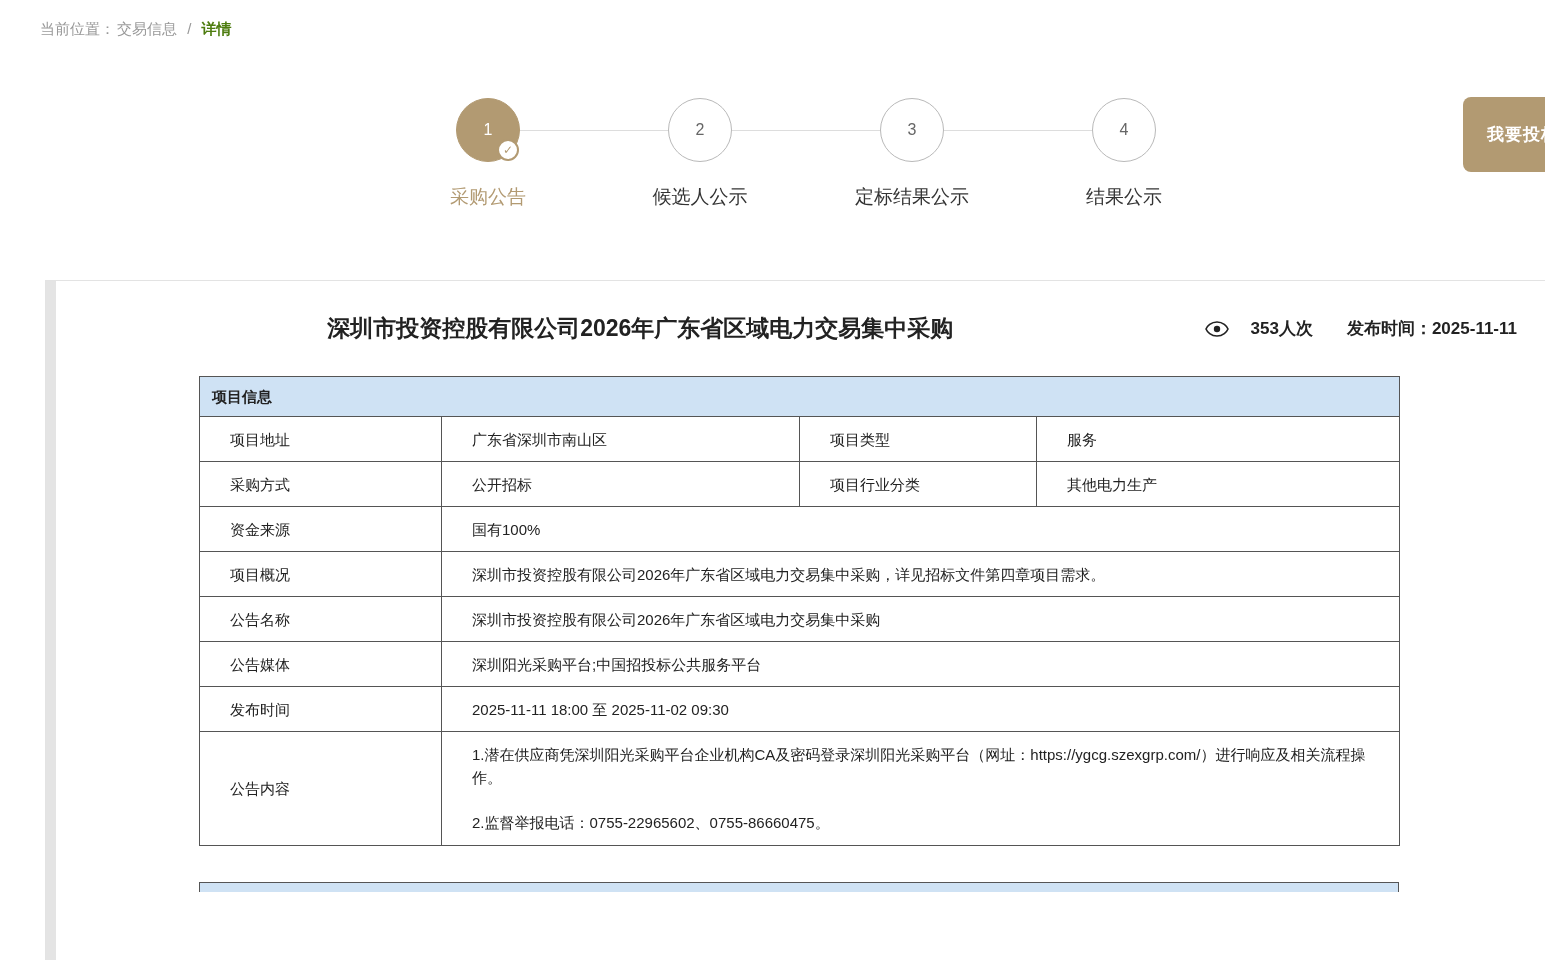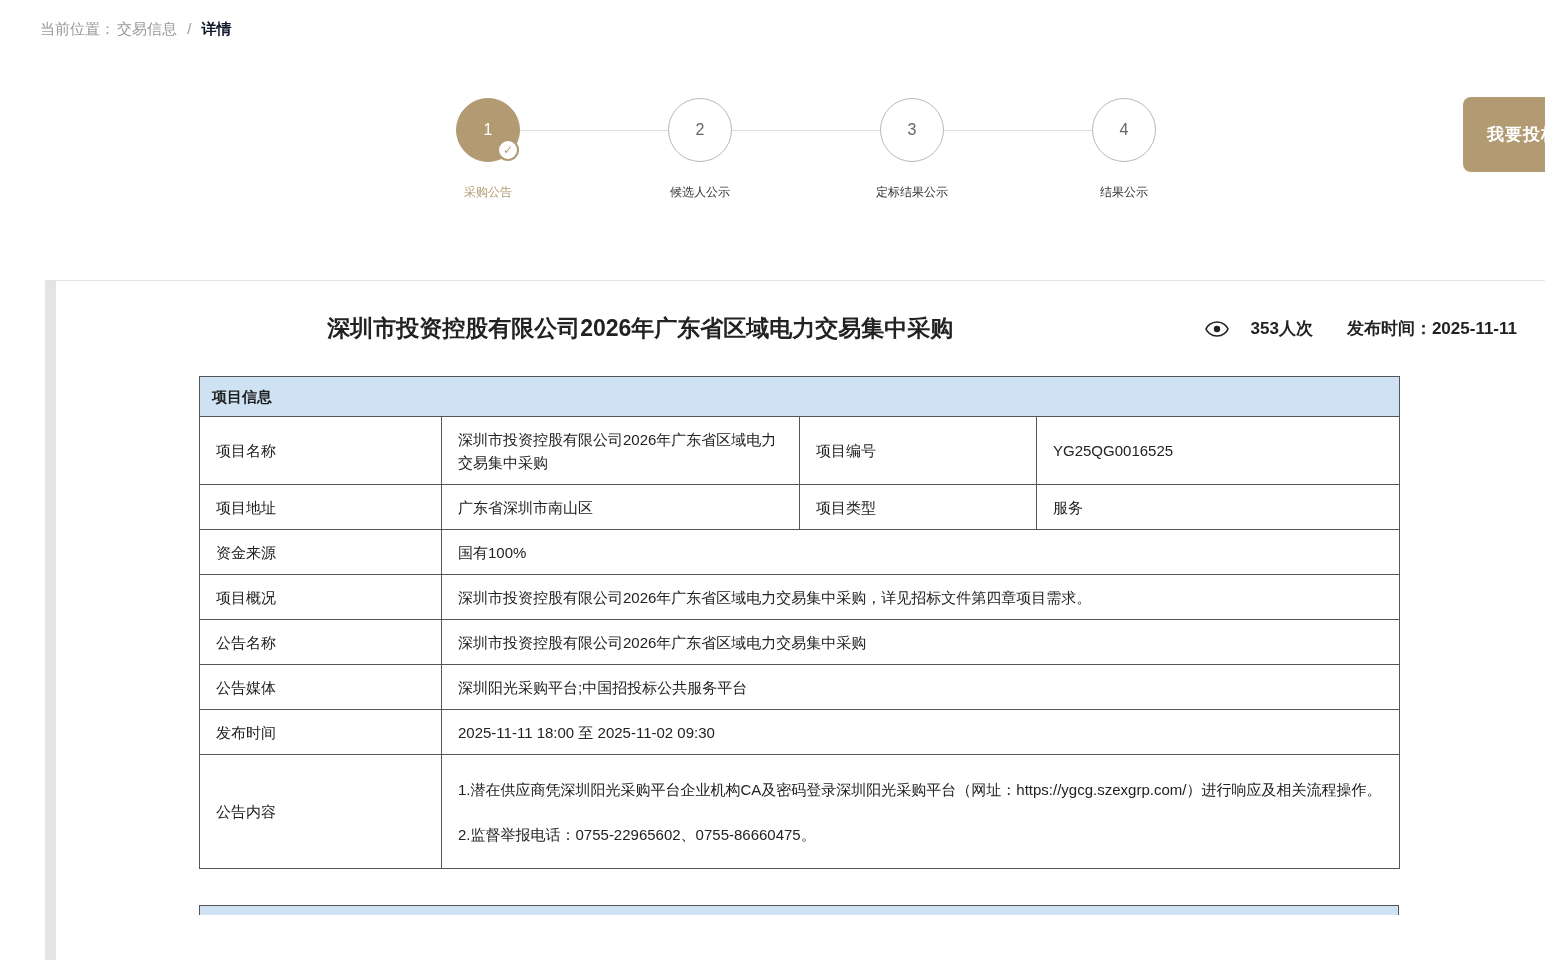--- a/index.html
+++ b/index.html
@@ -6,38 +6,38 @@
   html,body { width:1545px; height:960px; }
   body {
     position:relative; overflow:hidden; background:#fff;
     font-family:"Liberation Sans","DejaVu Sans",sans-serif; color:#333;
   }
 
   
   .breadcrumb { position:absolute; top:20px; left:40px; font-size:15px; color:#999; }
   .breadcrumb .bc-link { color:#999; cursor:pointer; margin:0 2px;text-align:right; }
   .breadcrumb .bc-sep { margin:0 4px; color:#999; }
-  .breadcrumb .bc-current { color:#0f172a; font-weight:bold; margin-left:2px; }
+  .breadcrumb .bc-current { color:#4d7c0f; font-weight:bold; margin-left:2px; }
 
   
   .stepper { position:absolute; top:98px; left:382px; width:848px; }
   .steps { display:flex; position:relative; }
   .steps .connector { position:absolute; top:32px; left:106px; right:106px; height:1px; background:#ddd; }
   .step { width:212px; display:flex; flex-direction:column; align-items:center; position:relative; z-index:1; }
   .circle {
     width:64px; height:64px; border-radius:50%; background:#fff; border:1px solid #b9b9b9;
     display:flex; align-items:center; justify-content:center; font-size:16px; color:#666; position:relative;
   }
   .step.active .circle { background:var(--accent,#b29a72); border-color:var(--accent,#b29a72); color:#fff; }
   .check-badge {
     position:absolute; left:40px; top:40px; width:22px; height:22px; border-radius:50%;
     background:#fff; border:2px solid var(--accent,#b29a72); color:var(--accent,#b29a72);
     font-size:12px; font-weight:bold; display:flex; align-items:center; justify-content:center;
   }
-  .step-label { margin-top:22px; font-size:12px; color:#333; white-space:nowrap; }
+  .step-label { margin-top:22px; font-size:19px; color:#333; white-space:nowrap; }
   .step.active .step-label { color:var(--accent,#b29a72); }
 
   
   .bid-button {
     position:absolute; top:97px; left:1463px; width:120px; height:75px;
     background:var(--accent,#b29a72); color:#fff; font-size:17px; font-weight:bold;
     border:none; border-radius:8px; display:flex; align-items:center; justify-content:center;
     cursor:pointer; letter-spacing:1px;
   }
 
@@ -49,21 +49,21 @@
   .card-strip { position:absolute; left:0; top:0; bottom:0; width:10px; background:#e4e4e4; }
 
   .card-header { display:flex; align-items:center; height:95px; padding:0 12px 0 30px; }
   .article-title { flex:1; text-align:center; font-size:23px; font-weight:bold; color:#222; }
   .views { display:flex; align-items:center; gap:22px; font-size:17px; font-weight:bold; color:#222; margin-right:34px; white-space:nowrap; }
   .views svg { display:block; }
   .publish { font-size:17px; font-weight:bold; color:#222; white-space:nowrap; margin-right:16px; }
 
   
   .info-table { margin-left:153px; width:1200px; border-collapse:collapse; table-layout:fixed; font-size:15px; color:#222; }
-  .info-table td { border:1px solid var(--table_border,#555); padding:8px 16px; vertical-align:middle; word-break:break-all; line-height:1.55;margin-top:44px; }
+  .info-table td { border:1px solid var(--table_border,#555); padding:8px 30px; vertical-align:middle; word-break:break-all; line-height:1.55;margin-top:44px; }
   .info-table .thead td {
     background:var(--table_header_bg,#cfe2f4); font-weight:bold; height:40px; padding-left:12px;
   }
   .r-name td { height:68px; }
   .r-std td  { height:45px; }
   .r-content td { height:114px; }
   .r-content p + p { margin-top:22px; }
 
   .next-section-bar {
     margin:36px 0 0 153px; width:1200px; height:10px;
@@ -139,34 +139,34 @@
       <col style="width:242px">
         <col style="width:358px">
         <col style="width:237px">
         <col style="width:363px">
     </colgroup>
     <tbody>
       <tr class="thead">
         <td colspan="4">项目信息</td>
       </tr>
 
-      <tr class="r-name">
-        <td>项目名称</td>
-        <td>深圳市投资控股有限公司2026年广东省区域电力交易集中采购</td>
-        <td>项目编号</td>
-        <td>YG25QG0016525</td>
-      </tr>
 
       <tr class="r-std">
         <td>项目地址</td>
         <td>广东省深圳市南山区</td>
         <td>项目类型</td>
         <td>服务</td>
       </tr>
 
+      <tr class="r-std">
+        <td>采购方式</td>
+        <td>公开招标</td>
+        <td>项目行业分类</td>
+        <td>其他电力生产</td>
+      </tr>
 
       <tr class="r-std">
         <td>资金来源</td>
         <td colspan="3">国有100%</td>
       </tr>
 
       <tr class="r-std">
         <td>项目概况</td>
         <td colspan="3">深圳市投资控股有限公司2026年广东省区域电力交易集中采购，详见招标文件第四章项目需求。</td>
       </tr>

